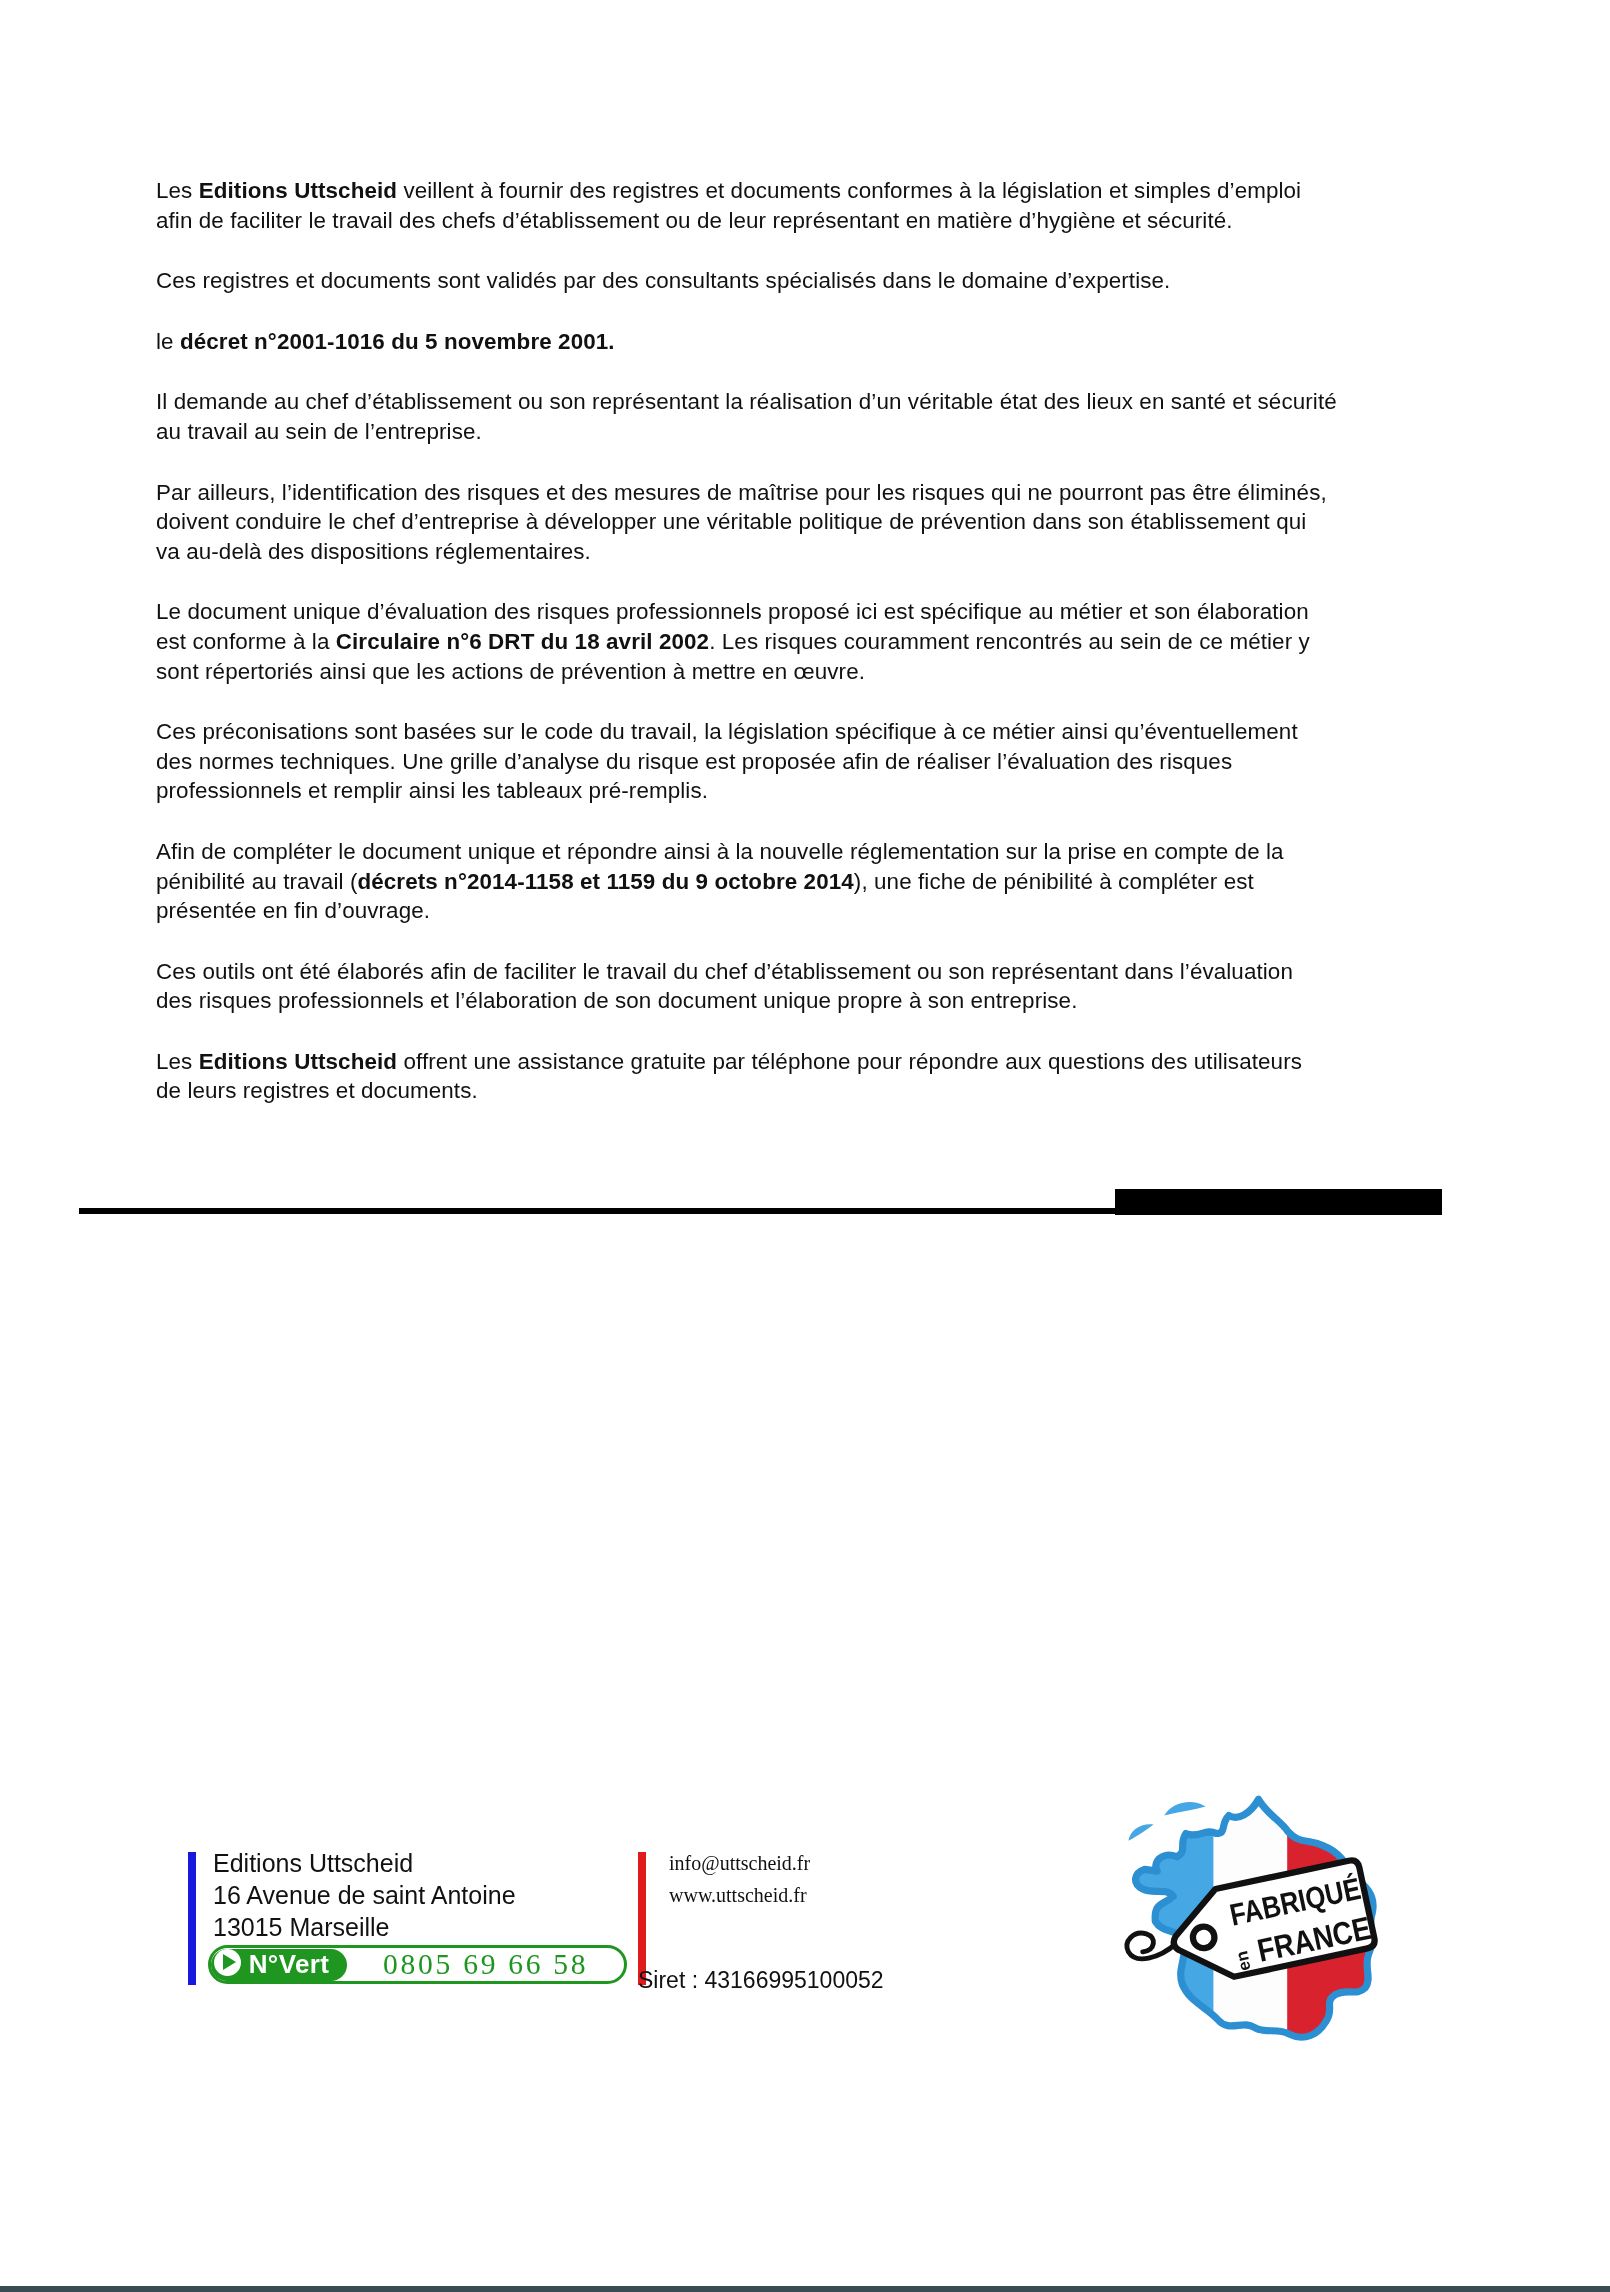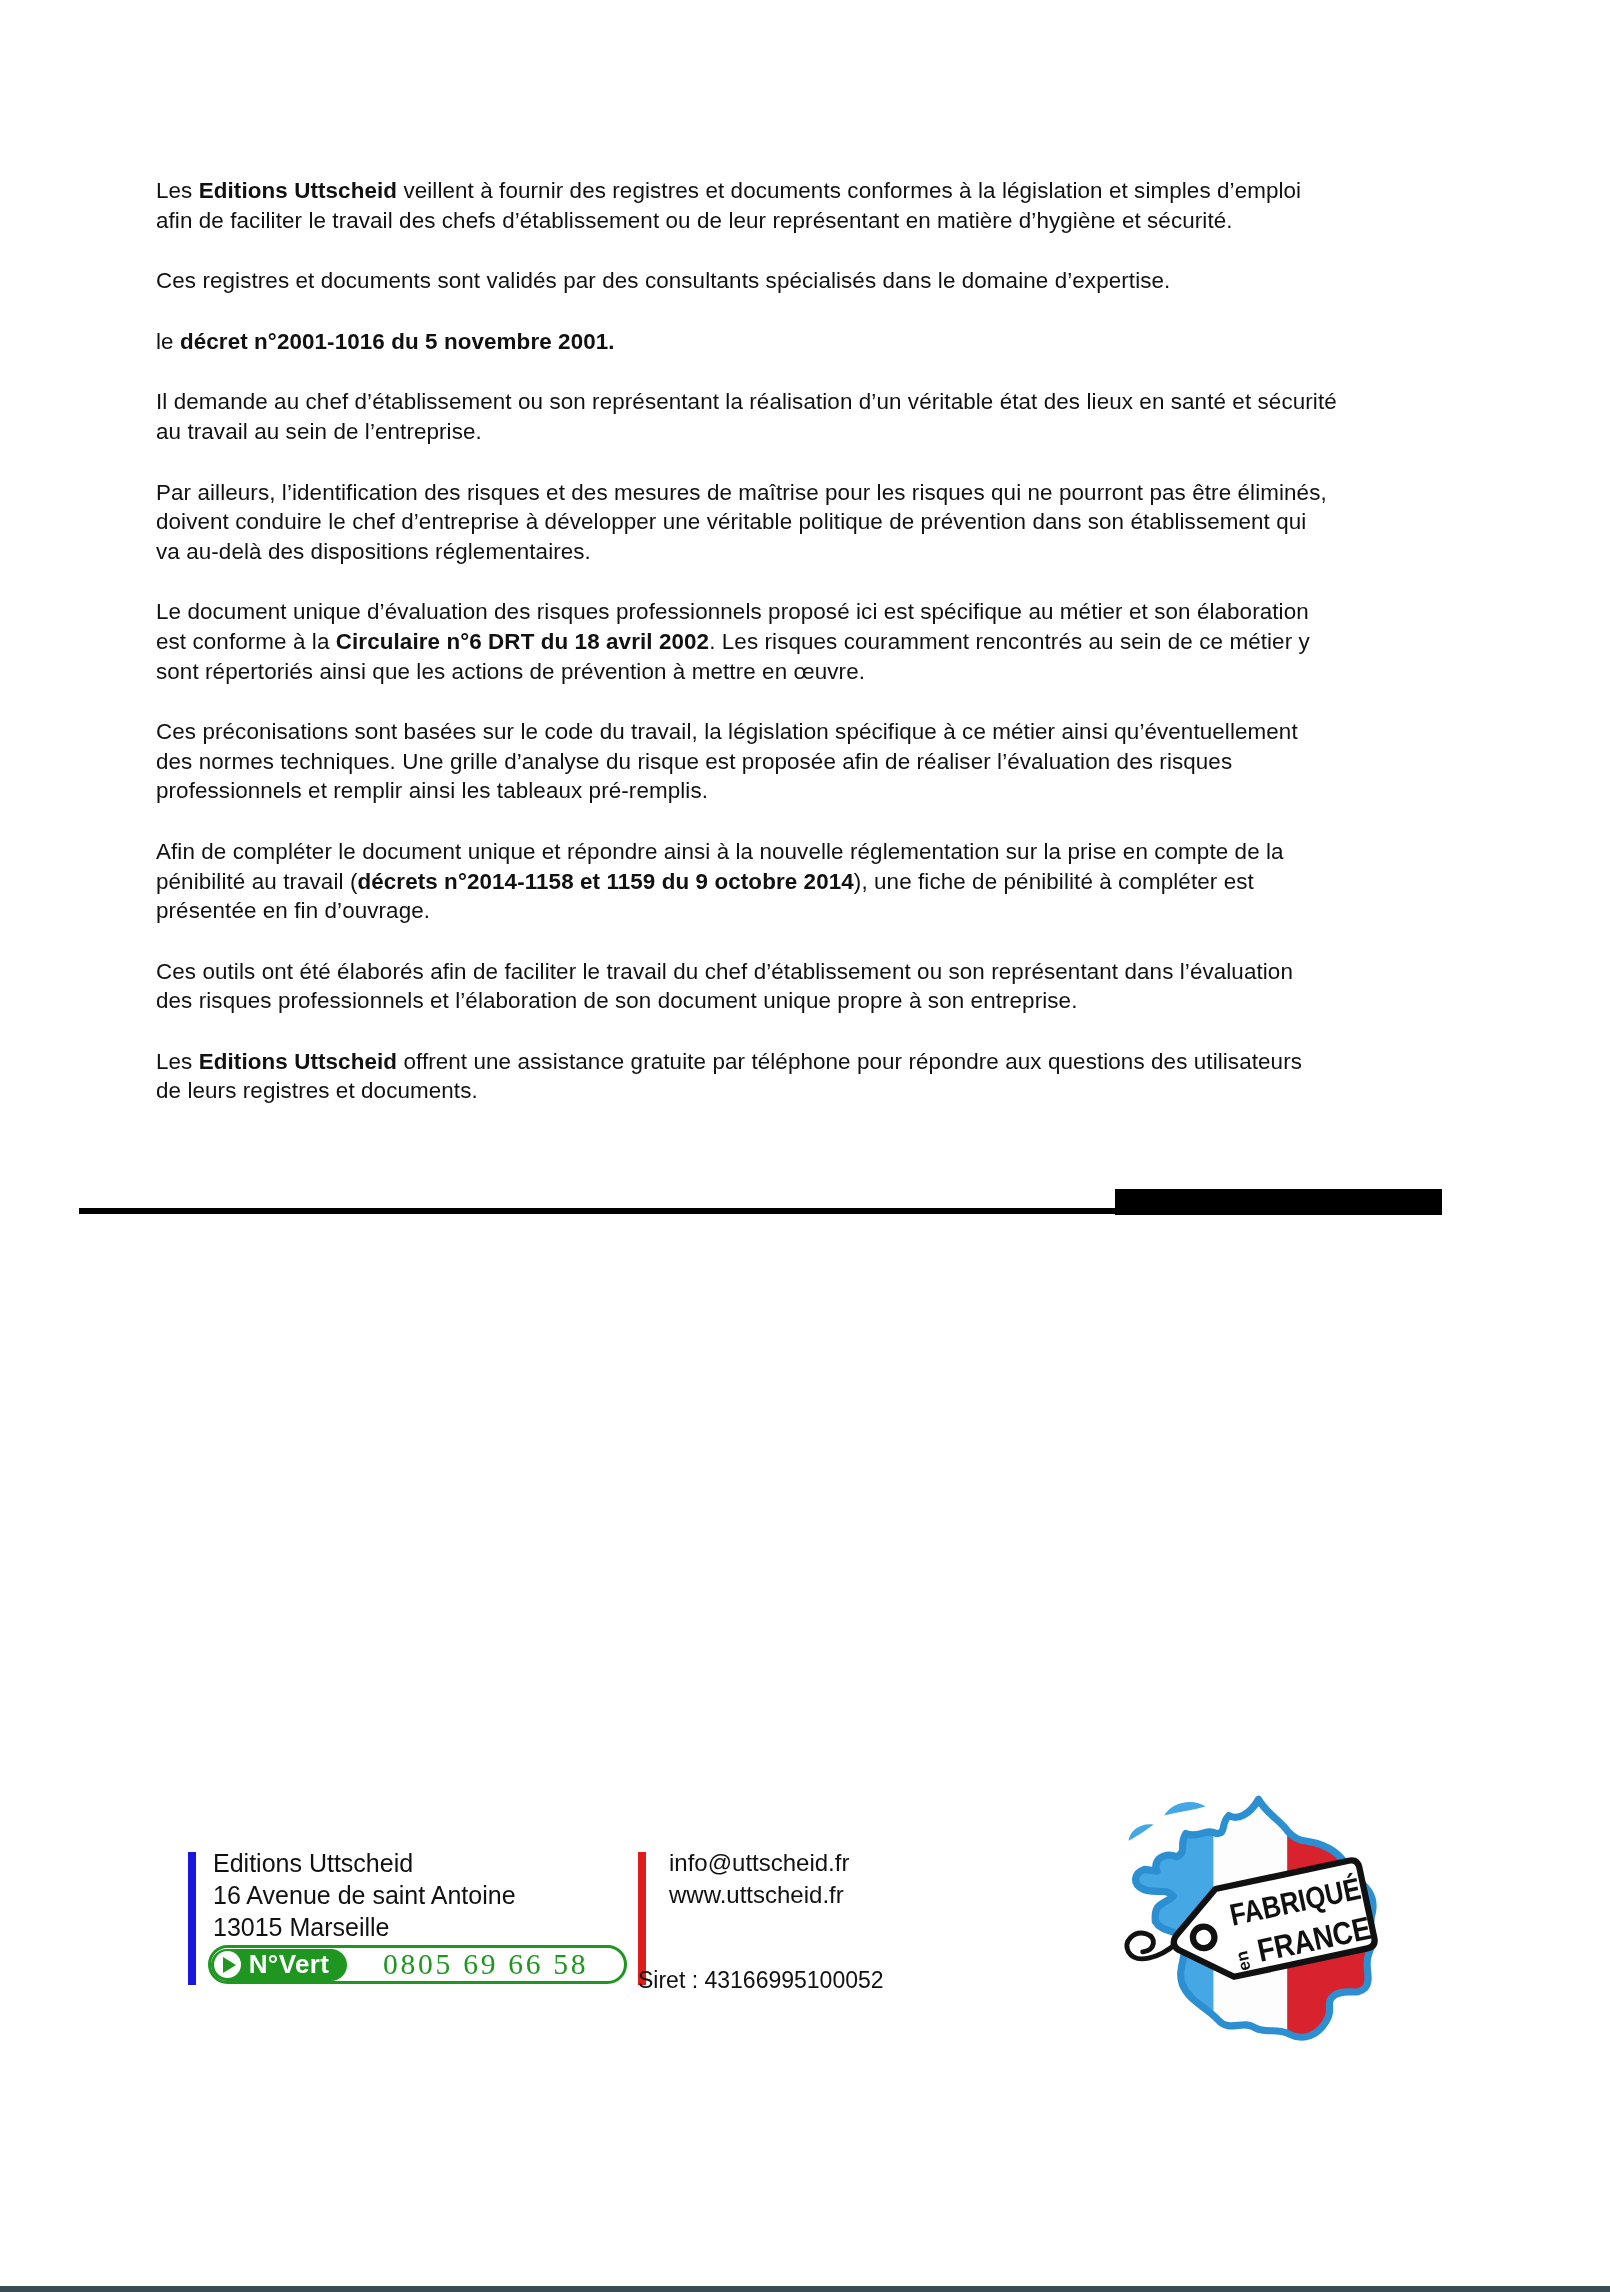--- a/index.html
+++ b/index.html
@@ -14,27 +14,27 @@
 
   
   #divider-line{position:absolute;left:79px;top:1208px;width:1036px;height:6.3px;background:#000;}
   #divider-block{position:absolute;left:1115px;top:1189px;width:327px;height:26px;background:#000;}
 
   
   .vbar{position:absolute;top:1852px;width:8px;height:133px;}
   #bar-blue{left:188px;background:#1717DE;}
   #bar-red{left:638px;background:#E01B1B;}
   #company{position:absolute;left:213px;top:1847px;font-size:25px;line-height:32px;}
-  #contact{position:absolute;left:669px;top:1847px;font-size:24px;line-height:32px;}
+  #contact{position:absolute;left:669px;top:1847px;font-size:20px;line-height:32px;font-family:Liberation Serif, serif;}
   #siret{position:absolute;left:638px;top:1967px;font-size:23px;}
 
   
   #nvert{position:absolute;left:208px;top:1945px;width:419px;height:39px;box-sizing:border-box;
          border:3.6px solid #1E9620;border-radius:21.5px;background:#fff;display:flex;align-items:center;}
-  #nvert-left{height:32px;background:#1E9620;border-radius:16px;display:flex;align-items:center;
+  #nvert-left{height:32px;background:#1E9620;border-radius:16px;display:flex;
               padding:0 18px 0 2.7px;gap:8px;}
   .nvert-circle{width:27px;height:27px;border-radius:50%;background:#fff;display:flex;
                 align-items:center;justify-content:center;flex:0 0 auto;}
   .tri{width:0;height:0;border-left:13.4px solid #1E9620;border-top:8px solid transparent;
        border-bottom:8px solid transparent;margin-left:4.5px;}
   #nvert-label{color:#fff;font-weight:bold;font-size:26px;letter-spacing:0.4px;white-space:nowrap;}
   #nvert-number{flex:1;text-align:center;color:#1E9620;font-family:"Liberation Serif",serif;
                 font-weight:normal;font-size:29.6px;letter-spacing:2.7px;white-space:nowrap;}
 
   

